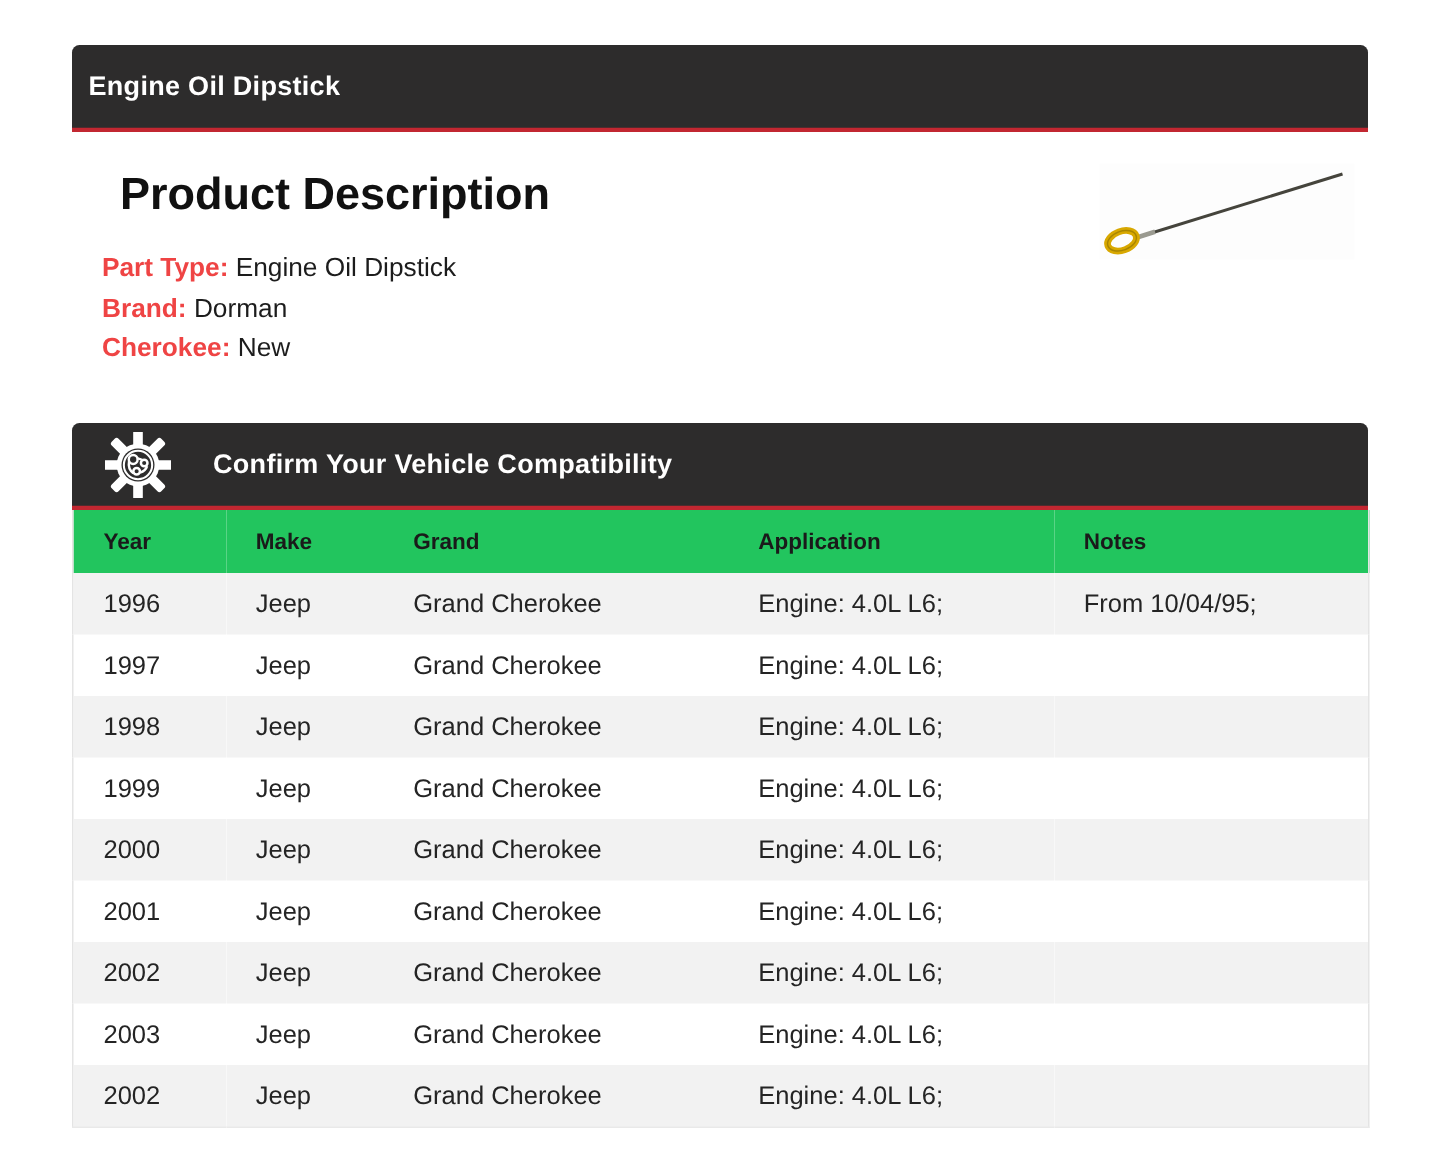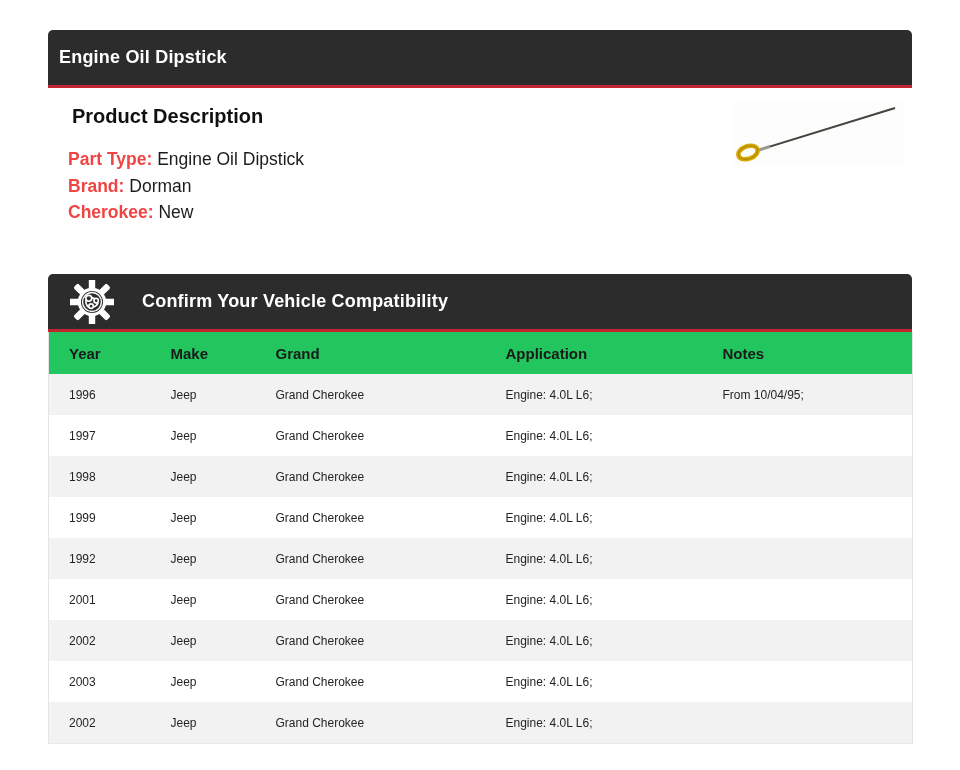--- a/index.html
+++ b/index.html
@@ -31,23 +31,23 @@
   }
   .title-bar { padding-left: 0; }
   .title-bar .bar-title { margin-left: 11px; }
 
   
   .description {
     position: relative;
     height: 182px;
   }
   .description h2 {
-    margin: 4px;
+    margin: 12px;
     padding: 13px 0 0 20px;
-    font-size: 20px;
+    font-size: 30px;
     font-weight: bold;
     color: #111111;
   }
   .details {
     margin: 18px 0 0 20px;
     font-size: 17.5px;
     line-height: 26.5px;
     color: #1c1c1c;
   }
   .details strong { color: #ef4444; }
@@ -79,21 +79,21 @@
     vertical-align: middle;
     font-weight: bold;
     font-size: 15px;
     color: #1a1a1a;
     padding: 0 0 0 20px;
     background: #22c55e;
   }
   table.compat td {
     height: 41px;
     vertical-align: middle;
-    font-size: 12px;
+    font-size: 17px;
     color: #242424;
     padding: 0 0 0 20px;
     background: #ffffff;
     overflow: hidden;
     white-space: nowrap;
   }
   table.compat tr.striped td { background: #f2f2f2; }
 </style>
 </head>
 <body>
@@ -186,21 +186,21 @@
         <td></td>
       </tr>
         <tr style="">
         <td>1999</td>
         <td>Jeep</td>
         <td>Grand Cherokee</td>
         <td>Engine: 4.0L L6;</td>
         <td></td>
       </tr>
         <tr style="" class="striped">
-        <td>1992</td>
+        <td>2000</td>
         <td>Jeep</td>
         <td>Grand Cherokee</td>
         <td>Engine: 4.0L L6;</td>
         <td></td>
       </tr>
         <tr style="">
         <td>2001</td>
         <td>Jeep</td>
         <td>Grand Cherokee</td>
         <td>Engine: 4.0L L6;</td>

